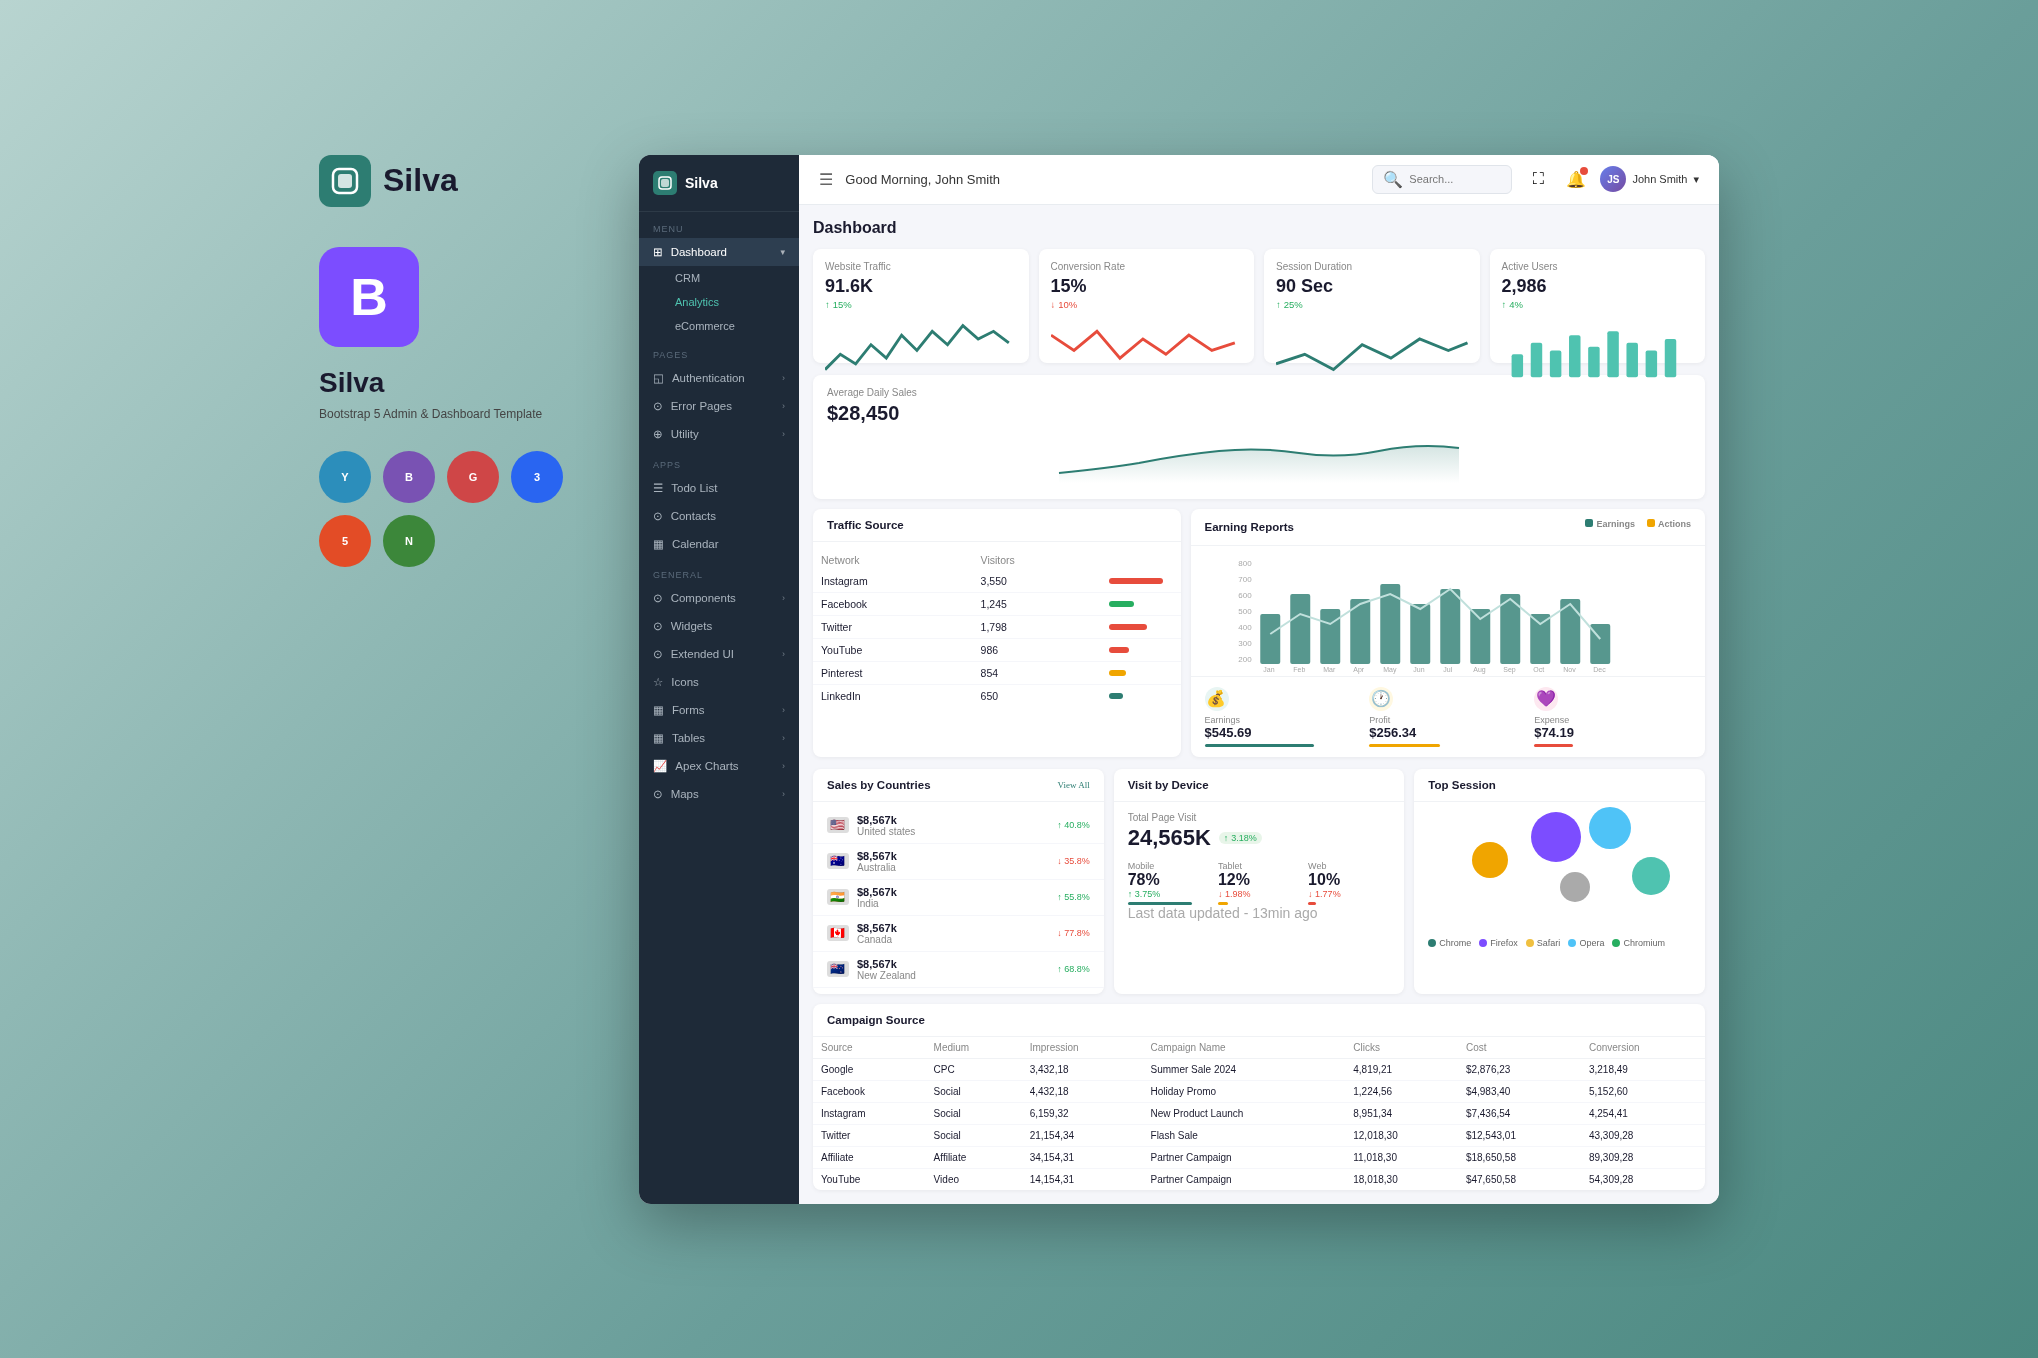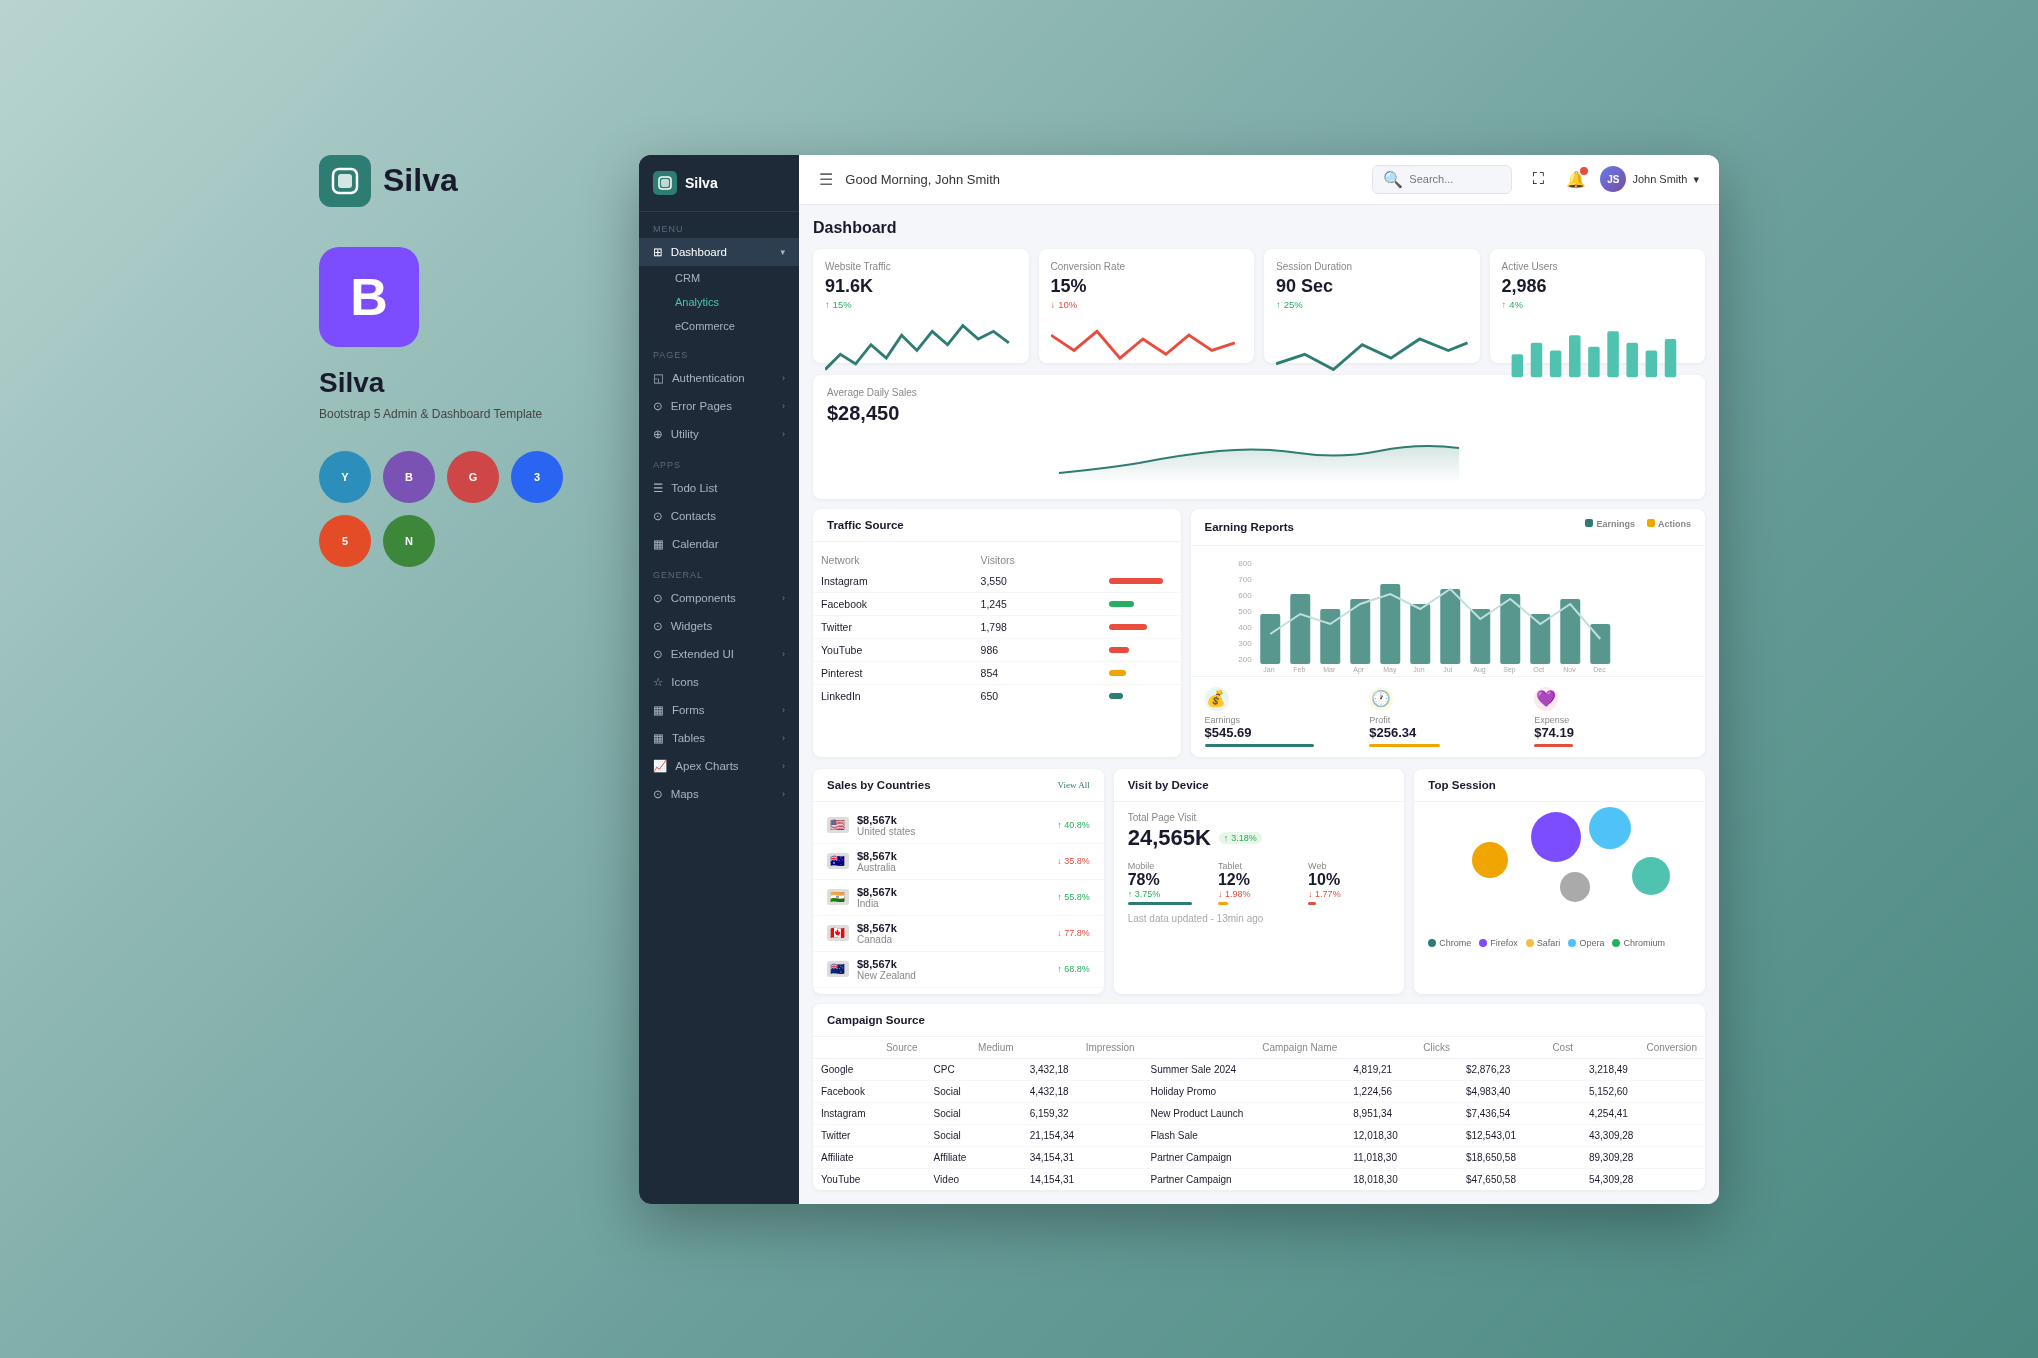--- a/index.html
+++ b/index.html
@@ -277,26 +277,26 @@
     }
     .device-row {
       display: grid; grid-template-columns: 1fr 1fr 1fr;
       gap: 8px; margin-top: 10px;
     }
     .device-item { text-align: left; }
     .device-label { font-size: 9px; color: #888; }
     .device-value { font-size: 16px; font-weight: 700; color: #1a1a2e; }
     .device-change { font-size: 9px; }
     .device-bar { height: 3px; border-radius: 2px; margin-top: 3px; }
-    .last-updated { font-size: 10px; color: #aaa; margin-top: 8px; }
+    .last-updated { font-size: 14px; color: #aaa; }
 
     
     .campaign-table { width: 100%; font-size: 10px; border-collapse: collapse; }
     .campaign-table th {
-      color: #888; font-weight: 500; padding: 5px 8px; text-align: right;
+      color: #888; font-weight: 500; padding: 5px 8px; text-align: left;
       border-bottom: 1px solid #f0f2f5;
     }
     .campaign-table td { padding: 5px 8px; color: #1a1a2e; }
     .campaign-table tr:not(:last-child) td { border-bottom: 1px solid #f5f6fa; margin-top: 43px; }
     .bubble-legend {
       display: flex; gap: 8px; flex-wrap: wrap; padding: 6px 14px;
       font-size: 9px; color: #666;
     }
     .legend-item { display: flex; align-items: center; gap: 3px; }
 

